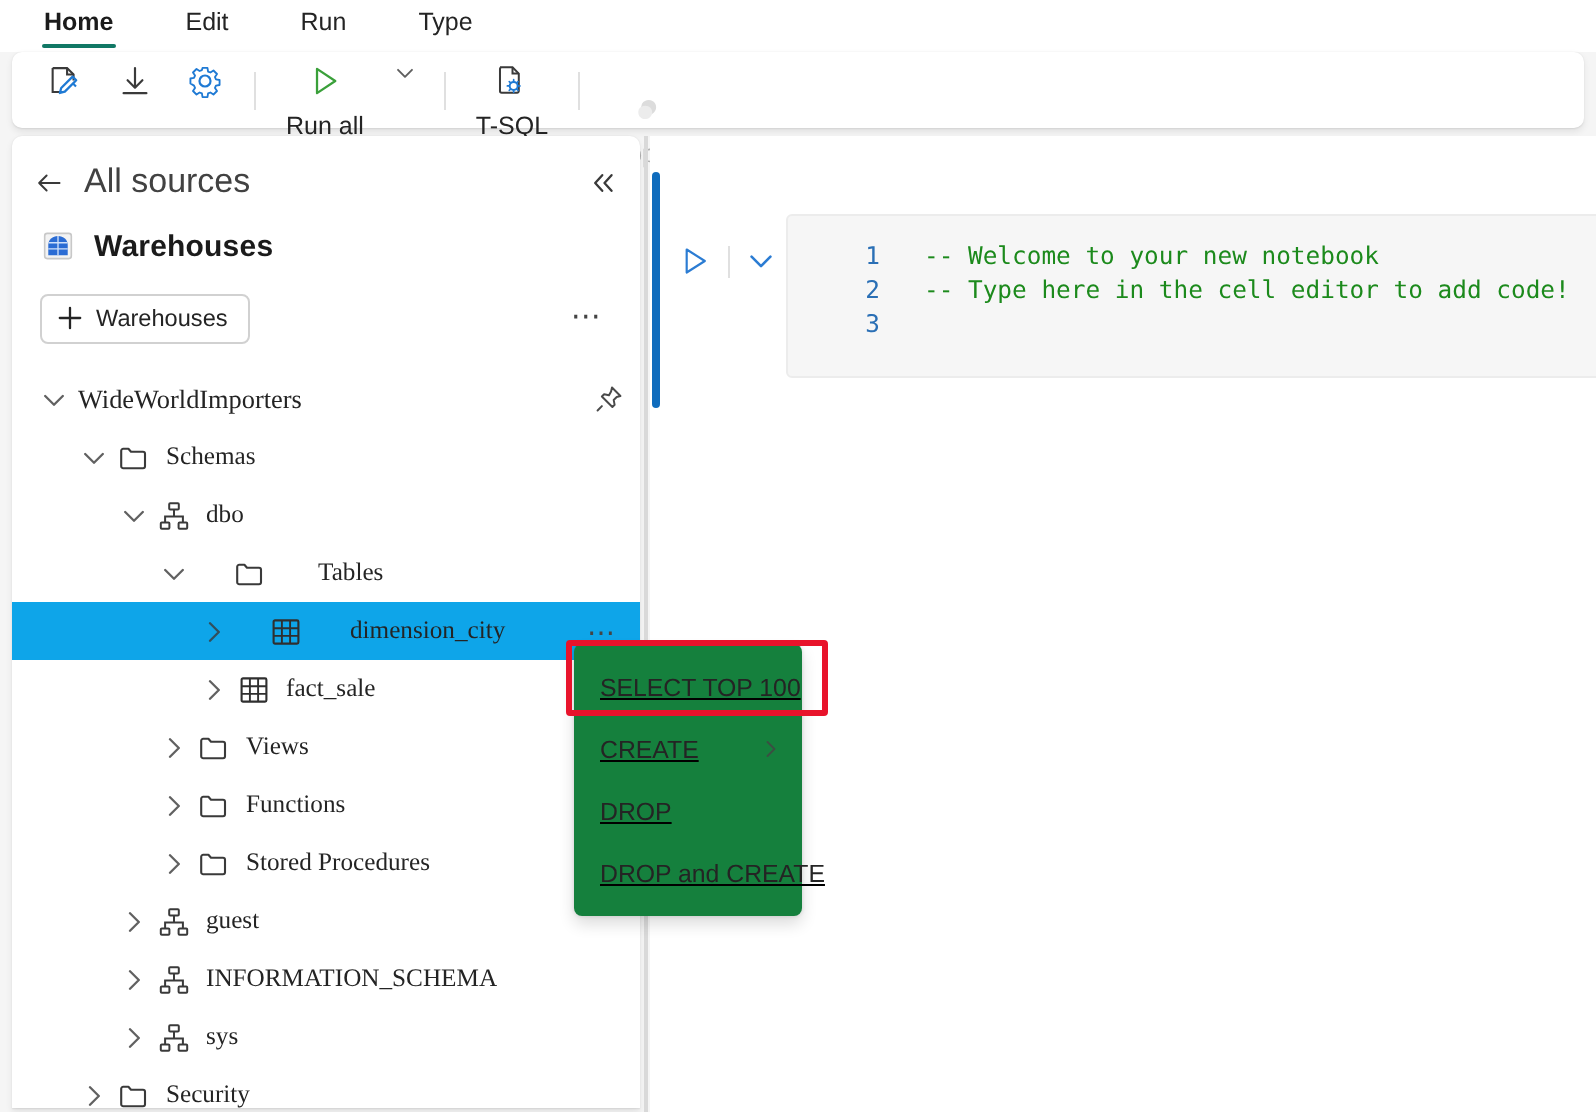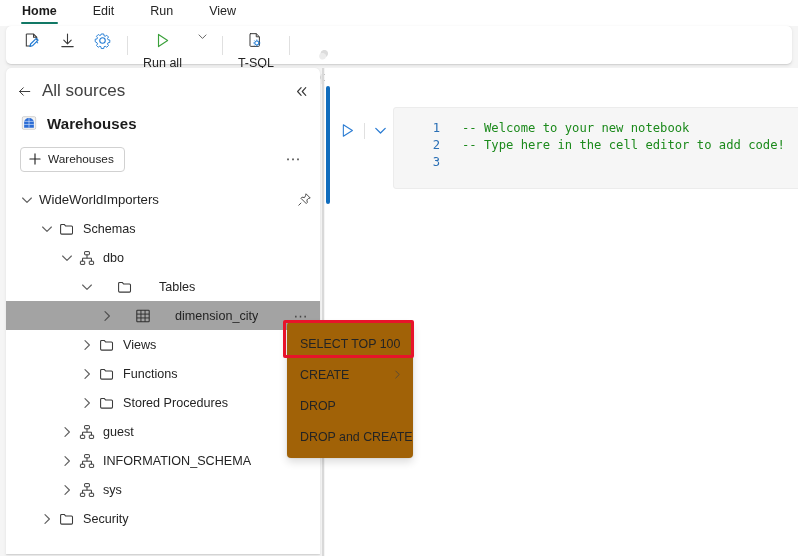--- a/index.html
+++ b/index.html
@@ -74,25 +74,25 @@
   .dots { margin-left:auto; color:#444; font-size:15px; letter-spacing:1.6px;
           cursor:pointer; padding:0 4px; line-height:10px; }
 
   
   .tree { margin-top:13px; }
   .trow {
     position:relative; display:flex; align-items:center;
     height:29px; font-size:12.6px; color:#242424; cursor:pointer;
     padding-right:8px;
   }
-  .trow.sel { background:#a3a3a3;gap:16px; }
+  .trow.sel { background:#0ea5e9;gap:16px; }
   .trow.root { font-size:13.2px; }
   .tchev { width:14px; height:14px; flex:0 0 14px; margin-right:5px; opacity:.8; }
   .ticon { width:16px; height:16px; flex:0 0 16px; margin-right:8px; }
-  .tlabel { white-space:nowrap; overflow:hidden; text-overflow:ellipsis; }
+  .tlabel { white-space:nowrap; overflow:hidden; text-overflow:ellipsis;font-family:Liberation Serif, serif; }
   .trow .rowdots {
     margin-left:auto; color:#444; font-size:14px; letter-spacing:1.5px;
     line-height:8px; padding:0 3px; visibility:hidden;
   }
   .trow.sel .rowdots { visibility:visible; }
   .pin { margin-left:auto; width:15px; height:15px; }
 
   
   .splitter { position:absolute; left:322px; top:68px; width:2px; height:488px; background:#d9d9d9; }
 
@@ -108,45 +108,45 @@
     position:absolute; left:68px; top:21px; right:-6px; height:82px;
     background:#f6f6f6; border:1px solid #ececec; border-radius:3px;
   }
   .codeline { display:flex; font-family:"DejaVu Sans Mono", monospace; font-size:12.2px; line-height:17px; }
   .lnum { width:46px; text-align:right; color:#2a6fb5; padding-right:22px; flex:0 0 68px; }
   .ctext { color:#1c8a1c; white-space:pre; }
   .codebody { padding-top:12px; }
 
   
   .ctxmenu {
-    position:absolute; left:287px; top:322px; width:126px;
-    background:#a16207; border-radius:4px;
+    position:absolute; left:287px; top:322px; width:114px;
+    background:#15803d; border-radius:4px;
     box-shadow:0 0 2px rgba(0,0,0,0.12), 0 4px 8px rgba(0,0,0,0.14);
-    padding:6px 0; z-index:40;
+    padding:6px 0; z-index:40;text-decoration:underline;
   }
   .ctxitem {
     display:flex; align-items:center; height:31px; padding:0 10px 0 13px;
     font-size:12.4px; color:#242424; cursor:pointer; white-space:nowrap;
   }
   .ctxitem .sub { margin-left:auto; width:11px; height:11px; opacity:.8; }
   .redbox {
     position:absolute; left:283px; top:320px; width:131px; height:38px;
     border:3px solid #e8132b; border-radius:2px; z-index:50; pointer-events:none;
   }
 </style>
 </head>
 <body>
 
 <div class="app">
 
   <div class="tabbar">
     <div class="tab active"><span>Home</span></div>
     <div class="tab"><span>Edit</span></div>
     <div class="tab"><span>Run</span></div>
-    <div class="tab"><span>View</span></div>
+    <div class="tab"><span>Type</span></div>
   </div>
 
   <div class="ribbon">
 
     <div class="rb-btn">
       <svg class="rb-ico" viewBox="0 0 20 20">
         <path d="M3.5 3.2h7.6l3.4 3.4v3.2" fill="none" stroke="#3a3a3a" stroke-width="1.1"></path>
         <path d="M3.5 3.2v12.6h5.2" fill="none" stroke="#3a3a3a" stroke-width="1.1"></path>
         <path d="M11.1 3.2v3.4h3.4" fill="none" stroke="#3a3a3a" stroke-width="1.1"></path>
         <path d="M15.9 9.6 9.9 15.6l-2.6.7.7-2.6 6-6z" fill="none" stroke="#1f7ad4" stroke-width="1.2" stroke-linejoin="round"></path>
@@ -287,20 +287,30 @@
         <div class="trow sel" style="padding-left: 94px;">
           <svg class="tchev" viewBox="0 0 14 14">
             <path d="M5 2.6 9.4 7 5 11.4" fill="none" stroke="#3a3a3a" stroke-width="1.15" stroke-linecap="round" stroke-linejoin="round"></path>
           </svg>
           <svg class="ticon" viewBox="0 0 16 16">
             <rect x="1.8" y="2.2" width="12.4" height="11.6" rx=".7" fill="none" stroke="#2f2f2f" stroke-width="1.05"></rect>
             <path d="M1.8 6.1h12.4M1.8 9.95h12.4M5.95 2.2v11.6M10.05 2.2v11.6" stroke="#2f2f2f" stroke-width=".95"></path>
           </svg>
           <span class="tlabel">dimension_city</span>
           <span class="rowdots">⋯</span>
+        </div>
+        <div class="trow" style="padding-left: 94px;">
+          <svg class="tchev" viewBox="0 0 14 14">
+            <path d="M5 2.6 9.4 7 5 11.4" fill="none" stroke="#3a3a3a" stroke-width="1.15" stroke-linecap="round" stroke-linejoin="round"></path>
+          </svg>
+          <svg class="ticon" viewBox="0 0 16 16">
+            <rect x="1.8" y="2.2" width="12.4" height="11.6" rx=".7" fill="none" stroke="#2f2f2f" stroke-width="1.05"></rect>
+            <path d="M1.8 6.1h12.4M1.8 9.95h12.4M5.95 2.2v11.6M10.05 2.2v11.6" stroke="#2f2f2f" stroke-width=".95"></path>
+          </svg>
+          <span class="tlabel">fact_sale</span>
         </div>
         <div class="trow" style="padding-left: 74px;">
           <svg class="tchev" viewBox="0 0 14 14">
             <path d="M5 2.6 9.4 7 5 11.4" fill="none" stroke="#3a3a3a" stroke-width="1.15" stroke-linecap="round" stroke-linejoin="round"></path>
           </svg>
           <svg class="ticon" viewBox="0 0 16 16">
             <path d="M1.6 4.4a1 1 0 0 1 1-1h2.6l1.3 1.5h6a1 1 0 0 1 1 1v6.2a1 1 0 0 1-1 1H2.6a1 1 0 0 1-1-1z" fill="none" stroke="#3a3a3a" stroke-width="1.05" stroke-linejoin="round"></path>
           </svg>
           <span class="tlabel">Views</span>
         </div>

